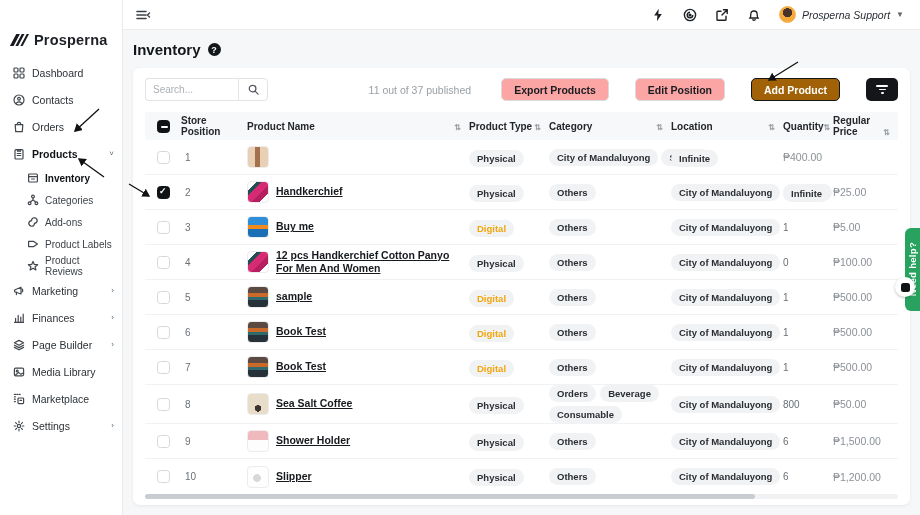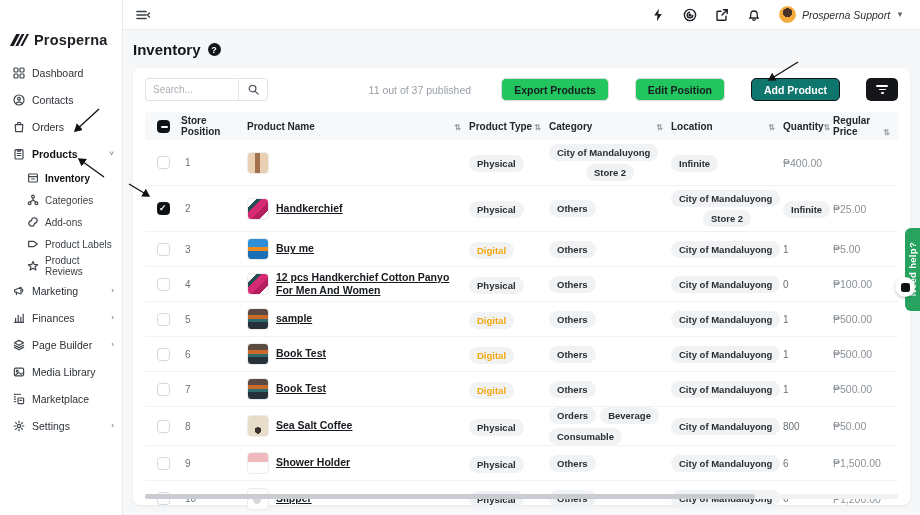--- a/index.html
+++ b/index.html
@@ -39,22 +39,22 @@
 
   .card { position:absolute; left:133px; top:68px; width:777px; height:437px; background:#fff; border-radius:7px; box-shadow:0 1px 3px rgba(20,24,30,.07); padding:10px 12px 6px 12px; }
   .card-top { display:flex; align-items:center; }
   .search-group { display:flex; height:23px; }
   .search-input { width:93px; height:23px; border:1px solid #e1e4e7; border-right:none; border-radius:4px 0 0 4px; padding:0 7px; font-size:10px; color:#3c4248; font-family:"Liberation Sans",sans-serif; }
   .search-input::placeholder { color:#aab0b6; }
   .search-btn { width:30px; height:23px; border:1px solid #e1e4e7; border-radius:0 4px 4px 0; background:#fff; display:flex; align-items:center; justify-content:center; cursor:pointer; color:#555b62; }
   .card-top-right { margin-left:auto; display:flex; align-items:center; gap:26px; }
   .count-text { font-size:10.5px; color:#9aa0a6; margin-right:4px; }
   .btn { height:23px; border-radius:5px; font-size:10.5px; font-weight:bold; padding:0 12px; cursor:pointer; font-family:"Liberation Sans",sans-serif; display:flex; align-items:center; }
-  .btn.outline { background:#22c55e; border:1px solid #d8dbdf; color:#191c20; }
-  .btn.dark { background:#0f766e; border:1px solid #141619; color:#fff; }
+  .btn.outline { background:#fca5a5; border:1px solid #d8dbdf; color:#191c20; }
+  .btn.dark { background:#a16207; border:1px solid #141619; color:#fff; }
   .filter-btn { width:32px; height:23px; background:#141619; border-radius:5px; display:flex; flex-direction:column; align-items:center; justify-content:center; gap:2px; cursor:pointer; }
   .filter-btn i { display:block; height:1.6px; background:#fff; border-radius:1px; }
   .filter-btn i:nth-child(1){ width:12px; } .filter-btn i:nth-child(2){ width:7px; } .filter-btn i:nth-child(3){ width:3px; }
 
   
   .grid-row { display:grid; grid-template-columns:36px 66px 222px 80px 122px 112px 50px 65px; align-items:center; }
   .thead { background:#f7f8f9; height:28px; margin-top:11px; border-radius:3px; font-size:10px; font-weight:bold; color:#23272c; }
   .th { display:flex; align-items:flex-end; justify-content:space-between; padding-right:8px; }
   .sort { color:#9aa0a6; font-size:8px; cursor:pointer; line-height:1; }
   .tbody .grid-row { border-bottom:1px solid #f1f2f4; min-height:35px; }
@@ -65,21 +65,21 @@
   .cb.on::after { content:"✓"; position:absolute; left:1.5px; top:-0.5px; color:#fff; font-size:9px; font-weight:bold; }
   .cb.ind { background:#101316; border-color:#101316; }
   .cb.ind::after { content:""; position:absolute; left:3px; top:5.5px; width:7px; height:1.8px; background:#fff; border-radius:1px; }
   .pos { font-size:10px; color:#6a7076; padding-left:4px; }
   .name-cell { display:flex; align-items:center; gap:7px; padding-right:6px; }
   .thumb { width:22px; height:22px; border-radius:4px; border:1px solid #ececec; flex:0 0 22px; }
   .pname { font-size:10.5px; font-weight:bold; color:#16191d; text-decoration:underline; cursor:pointer; line-height:1.25; }
   .badge { display:inline-block; background:#f1f2f4; border-radius:9px; padding:3px 8px; font-size:9.5px; font-weight:bold; color:#2a2e33; white-space:nowrap; }
   .badge.digital { color:#f2a60d; }
   .cat-cell { display:flex; gap:4px; flex-wrap:wrap; padding-right:4px; }
-  .loc-cell { display:flex; flex-direction:column; align-items:flex-start; gap:3px; padding:4px 0; }
+  .loc-cell { display:flex; align-items:flex-start; gap:3px; padding:4px 0; }
   .loc-cell .badge + .badge { align-self:center; }
   .qty { font-size:10px; color:#6a7076; }
   .price { font-size:10.5px; color:#8b9197; }
 
   
   .t-dress { background:linear-gradient(90deg,#e9cfb4 0 36%,#a4714e 36% 62%,#e9cfb4 62%); }
   .t-hanky { background:#fdfdfd; background-image:linear-gradient(135deg,transparent 22%,#254d56 22% 34%,#d62a72 34% 58%,#b51e5f 58% 78%,transparent 78%); }
   .t-pencil { background:linear-gradient(180deg,#2e8fd8 0 42%,#f08a1d 42% 58%,#1b6fb4 58%); }
   .t-books { background:linear-gradient(180deg,#5a4a42 0 30%,#c96a2a 30% 48%,#2e6a6e 48% 66%,#27313a 66%); }
   .t-coffee { background:radial-gradient(circle at 50% 72%, #3a3330 0 18%, #e8ddc9 19%); }

